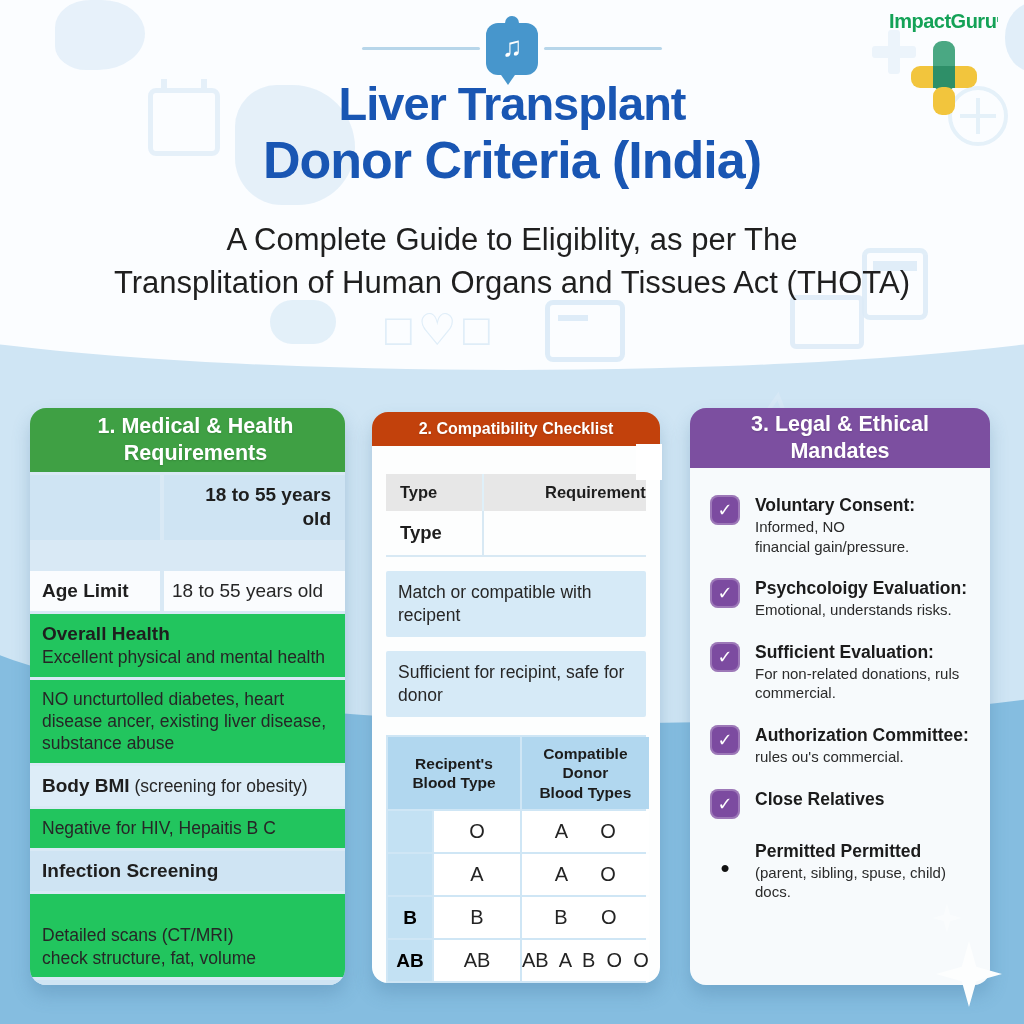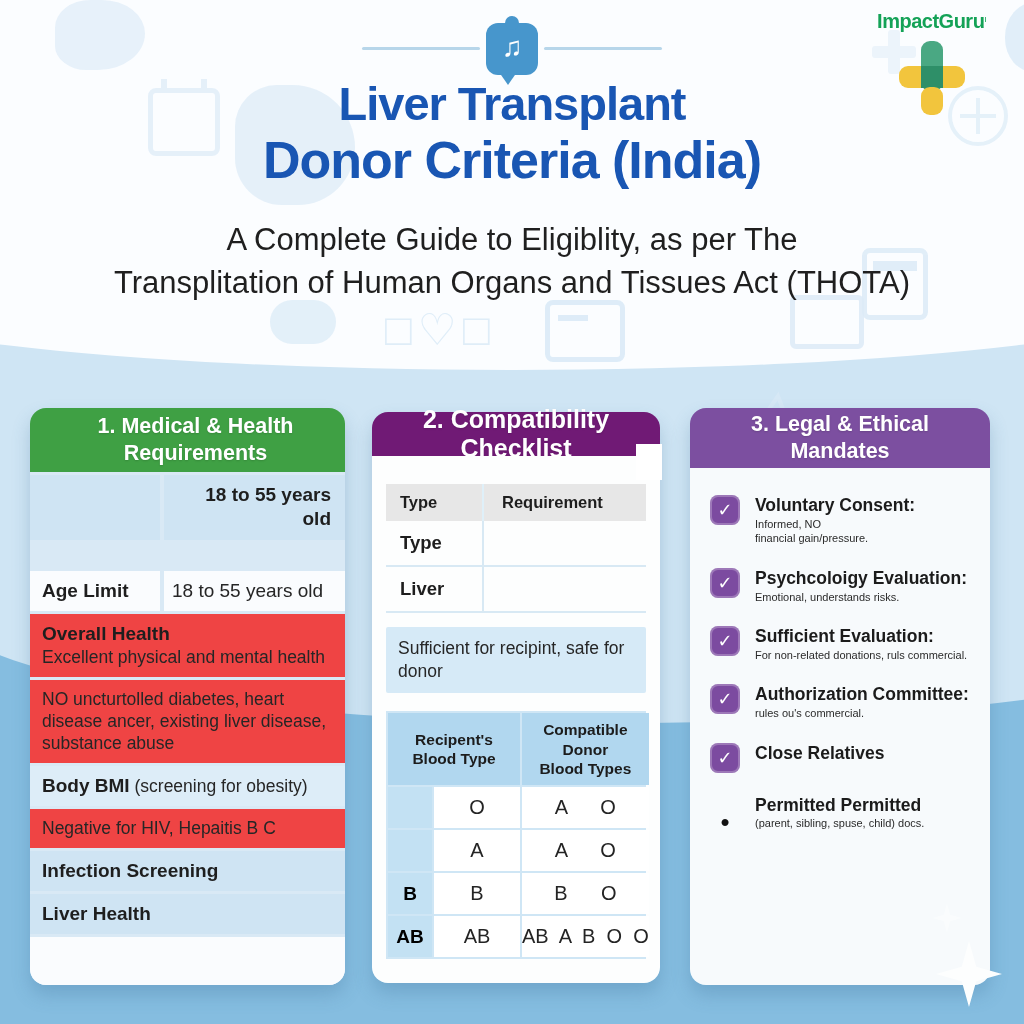--- a/index.html
+++ b/index.html
@@ -45,21 +45,21 @@
   .bubble::before{content:"";position:absolute;top:-7px;left:19px;width:14px;height:14px;border-radius:50%;background:#4796cc;}
   .bubble::after{content:"";position:absolute;bottom:-10px;left:13px;width:0;height:0;
     border-left:9px solid transparent;border-right:9px solid transparent;border-top:13px solid #4796cc;}
   .bubble .note{position:absolute;width:100%;text-align:center;top:8px;font-size:28px;color:#fff;}
   .title{position:absolute;top:78px;width:100%;color:#1956b3;font-weight:bold;letter-spacing:-1px;}
   .title .t1{font-size:47px;line-height:1.12;}
   .title .t2{font-size:52px;line-height:1.12;}
   .subtitle{position:absolute;top:218px;width:100%;font-size:31px;color:#1f1f1f;line-height:1.4;white-space:pre-line;}
 
   
-  .brand{position:absolute;right:32px;top:10px;z-index:6;text-align:center;width:120px;}
+  .brand{position:absolute;right:20px;top:10px;z-index:6;text-align:center;width:120px;}
   .brand-name{color:#14a257;font-weight:bold;font-size:20px;letter-spacing:-0.5px;}
   .brand-suffix{font-size:9px;vertical-align:super;color:#14a257;}
   .cross{position:relative;margin:8px auto 0 auto;width:66px;height:74px;}
   .cross .h{position:absolute;left:0;top:25px;width:66px;height:22px;background:#f2c53d;border-radius:9px;}
   .cross .v{position:absolute;left:22px;top:0;width:22px;height:50px;background:#4aa883;border-radius:9px;}
   .cross .o{position:absolute;left:22px;top:25px;width:22px;height:22px;background:#2e8f68;}
   .cross .vb{position:absolute;left:22px;top:46px;width:22px;height:28px;background:#f2c53d;border-radius:9px;}
 
   
   .card{position:absolute;top:408px;z-index:6;display:flex;flex-direction:column;
@@ -67,38 +67,38 @@
   .card-head{border-radius:16px 16px 0 0;color:#fff;font-weight:bold;text-align:center;
     white-space:pre-line;display:flex;align-items:center;justify-content:center;
     text-shadow:0 1px 2px rgba(0,0,0,.15);}
   .card-body{flex:1;border-radius:0 0 16px 16px;}
 
   
   #card-med{left:30px;width:315px;height:577px;}
   #card-med .card-head{background:#3fa044;height:64px;font-size:21.5px;line-height:1.25;padding-left:16px;}
   #card-med .card-body{background:#d9e9f5;display:flex;flex-direction:column;overflow:hidden;}
   .mrow{margin-top:3px;padding:8px 12px;font-size:17.5px;color:#262626;line-height:1.28;}
-  .mrow.blue{background:#cfe4f3;} .mrow.lblue{background:#ddedf8;} .mrow.white{background:#ef4444;}
+  .mrow.blue{background:#cfe4f3;} .mrow.lblue{background:#ddedf8;} .mrow.white{background:#22c55e;}
   .mrow.split{display:flex;padding:0;background:none;}
   .mrow.split .c1{width:118px;margin-right:4px;padding:8px 0 8px 12px;}
   .mrow.split .c2{flex:1;padding:8px 14px 8px 8px;}
   .mrow.split.blue .c1,.mrow.split.blue .c2{background:#cfe4f3;}
   .mrow.split.white .c1,.mrow.split.white .c2{background:#fafcfe;margin-top:28px;}
   .bold{font-weight:bold;color:#1e1e1e;}
   .sz19{font-size:19px;}
   .pre{white-space:pre-line;}
   .filler{flex:1;background:#fafcfe;margin-top:3px;}
 
   
   #card-compat{left:372px;width:288px;height:571px;top:412px;}
-  #card-compat .card-head{background:#701a75;height:44px;font-size:25px;position:relative;}
+  #card-compat .card-head{background:#c2410c;height:44px;font-size:16px;position:relative;}
   #card-compat .card-body{background:#fdfefe;padding:14px 14px 0 14px;position:relative;}
   .notch{position:absolute;right:-2px;top:32px;width:26px;height:36px;background:#fff;z-index:7;}
   .rtable{margin-top:14px;}
-  .rtable .trow{display:flex;border-bottom:2px solid #d8e9f4;}
+  .rtable .trow{display:flex;border-bottom:2px solid #d8e9f4;gap:43px;}
   .rtable .hrow{background:#e7e7e7;border-bottom:none;}
   .rtable .cell{padding:9px 0 9px 14px;font-size:16.5px;color:#1e1e1e;}
   .rtable .c1{width:82px;border-right:2px solid #d8e9f4;}
   .rtable .hrow .c1{border-right:2px solid #dff0f9;}
   .rtable .c2{flex:1;padding-left:18px;}
   .rtable .brow .cell{font-size:18.5px;font-weight:bold;padding:11px 0 11px 14px;}
   .note-block{margin-top:14px;background:#d6eaf7;padding:10px 12px;font-size:17.5px;color:#262626;line-height:1.32;border-radius:2px;}
   .btable{margin-top:18px;display:grid;grid-template-columns:44px 86px 1fr;gap:2px;
     background:#cfe6f5;border:2px solid #cfe6f5;}
   .btable .bh{background:#b1d7ef;font-weight:bold;font-size:15.5px;color:#1c1c1c;
@@ -110,21 +110,21 @@
   
   #card-legal{left:690px;width:300px;height:577px;}
   #card-legal .card-head{background:#7c4fa0;height:60px;font-size:21.5px;line-height:1.25;}
   #card-legal .card-body{background:#f7fafc;padding:26px 16px 0 20px;display:flex;flex-direction:column;gap:21px;position:relative;}
   .litem{display:flex;}
   .chk{flex:0 0 30px;height:30px;background:#7c4ba0;border-radius:8px;color:#fff;font-size:18px;font-weight:bold;
     display:flex;align-items:center;justify-content:center;margin-right:15px;margin-top:1px;box-shadow:inset 0 0 0 2px rgba(255,255,255,.25);}
   .dotmark{flex:0 0 30px;height:30px;display:flex;align-items:center;justify-content:center;
     margin-right:15px;color:#111;font-size:26px;margin-top:14px;}
   .litem .head{font-weight:bold;font-size:17.5px;color:#1b1b1b;line-height:1.3;}
-  .litem .body{font-size:11px;color:#2a2a2a;line-height:1.32;white-space:pre-line;max-width:228px;}
+  .litem .body{font-size:15px;color:#2a2a2a;line-height:1.32;white-space:pre-line;max-width:228px;}
   .sparkle{position:absolute;width:66px;height:66px;background:#fdfefe;z-index:8;
     clip-path:polygon(50% 0,61% 39%,100% 50%,61% 61%,50% 100%,39% 61%,0 50%,39% 39%);}
   .sp-big{right:-12px;bottom:-22px;}
   .sp-small{right:28px;bottom:52px;width:30px;height:30px;opacity:.45;}
 
   svg.hb{display:block;}
 </style>
 </head>
 <body>
 
@@ -200,45 +200,46 @@
       </div>
       <div class="mrow lblue">
         <span class="bold sz19">Body BMI</span><span> (screening for obesity)</span>
       </div>
       <div class="mrow white">
         <span>Negative for HIV, Hepaitis B C</span>
       </div>
       <div class="mrow blue">
         <span class="bold sz19">Infection Screening</span>
       </div>
+      <div class="mrow white pre">
+        <span>Detailed scans (CT/MRI)
+check structure, fat, volume</span>
+      </div>
       <div class="mrow blue">
         <span class="bold sz19">Liver Health</span>
       </div>
       <div class="filler"></div>
     </div>
   </div>
 
   <div class="card" id="card-compat">
     <div class="card-head">2. Compatibility Checklist</div>
     <div class="notch"></div>
     <div class="card-body">
       <div class="rtable">
         <div class="trow hrow">
           <div class="cell c1 bold">Type</div>
           <div class="cell c2 bold">Requirement</div>
         </div>
         <div class="trow brow">
           <div class="cell c1">Type</div>
           <div class="cell c2"></div>
         </div>
-        <div class="trow brow">
-          <div class="cell c1">Liver</div>
-          <div class="cell c2"></div>
-        </div>
-      </div>
+      </div>
+      <div class="note-block">Match or compatible with recipent</div>
       <div class="note-block">Sufficient for recipint, safe for donor</div>
       <div class="btable">
         <div class="bh span2" style="white-space:pre-line">Recipent's
 Blood Type</div>
         <div class="bh" style="white-space:pre-line">Compatible Donor
 Blood Types</div>
 
         <div class="bside"></div>
         <div class="bc">O</div>
         <div class="bc">A      O</div>

